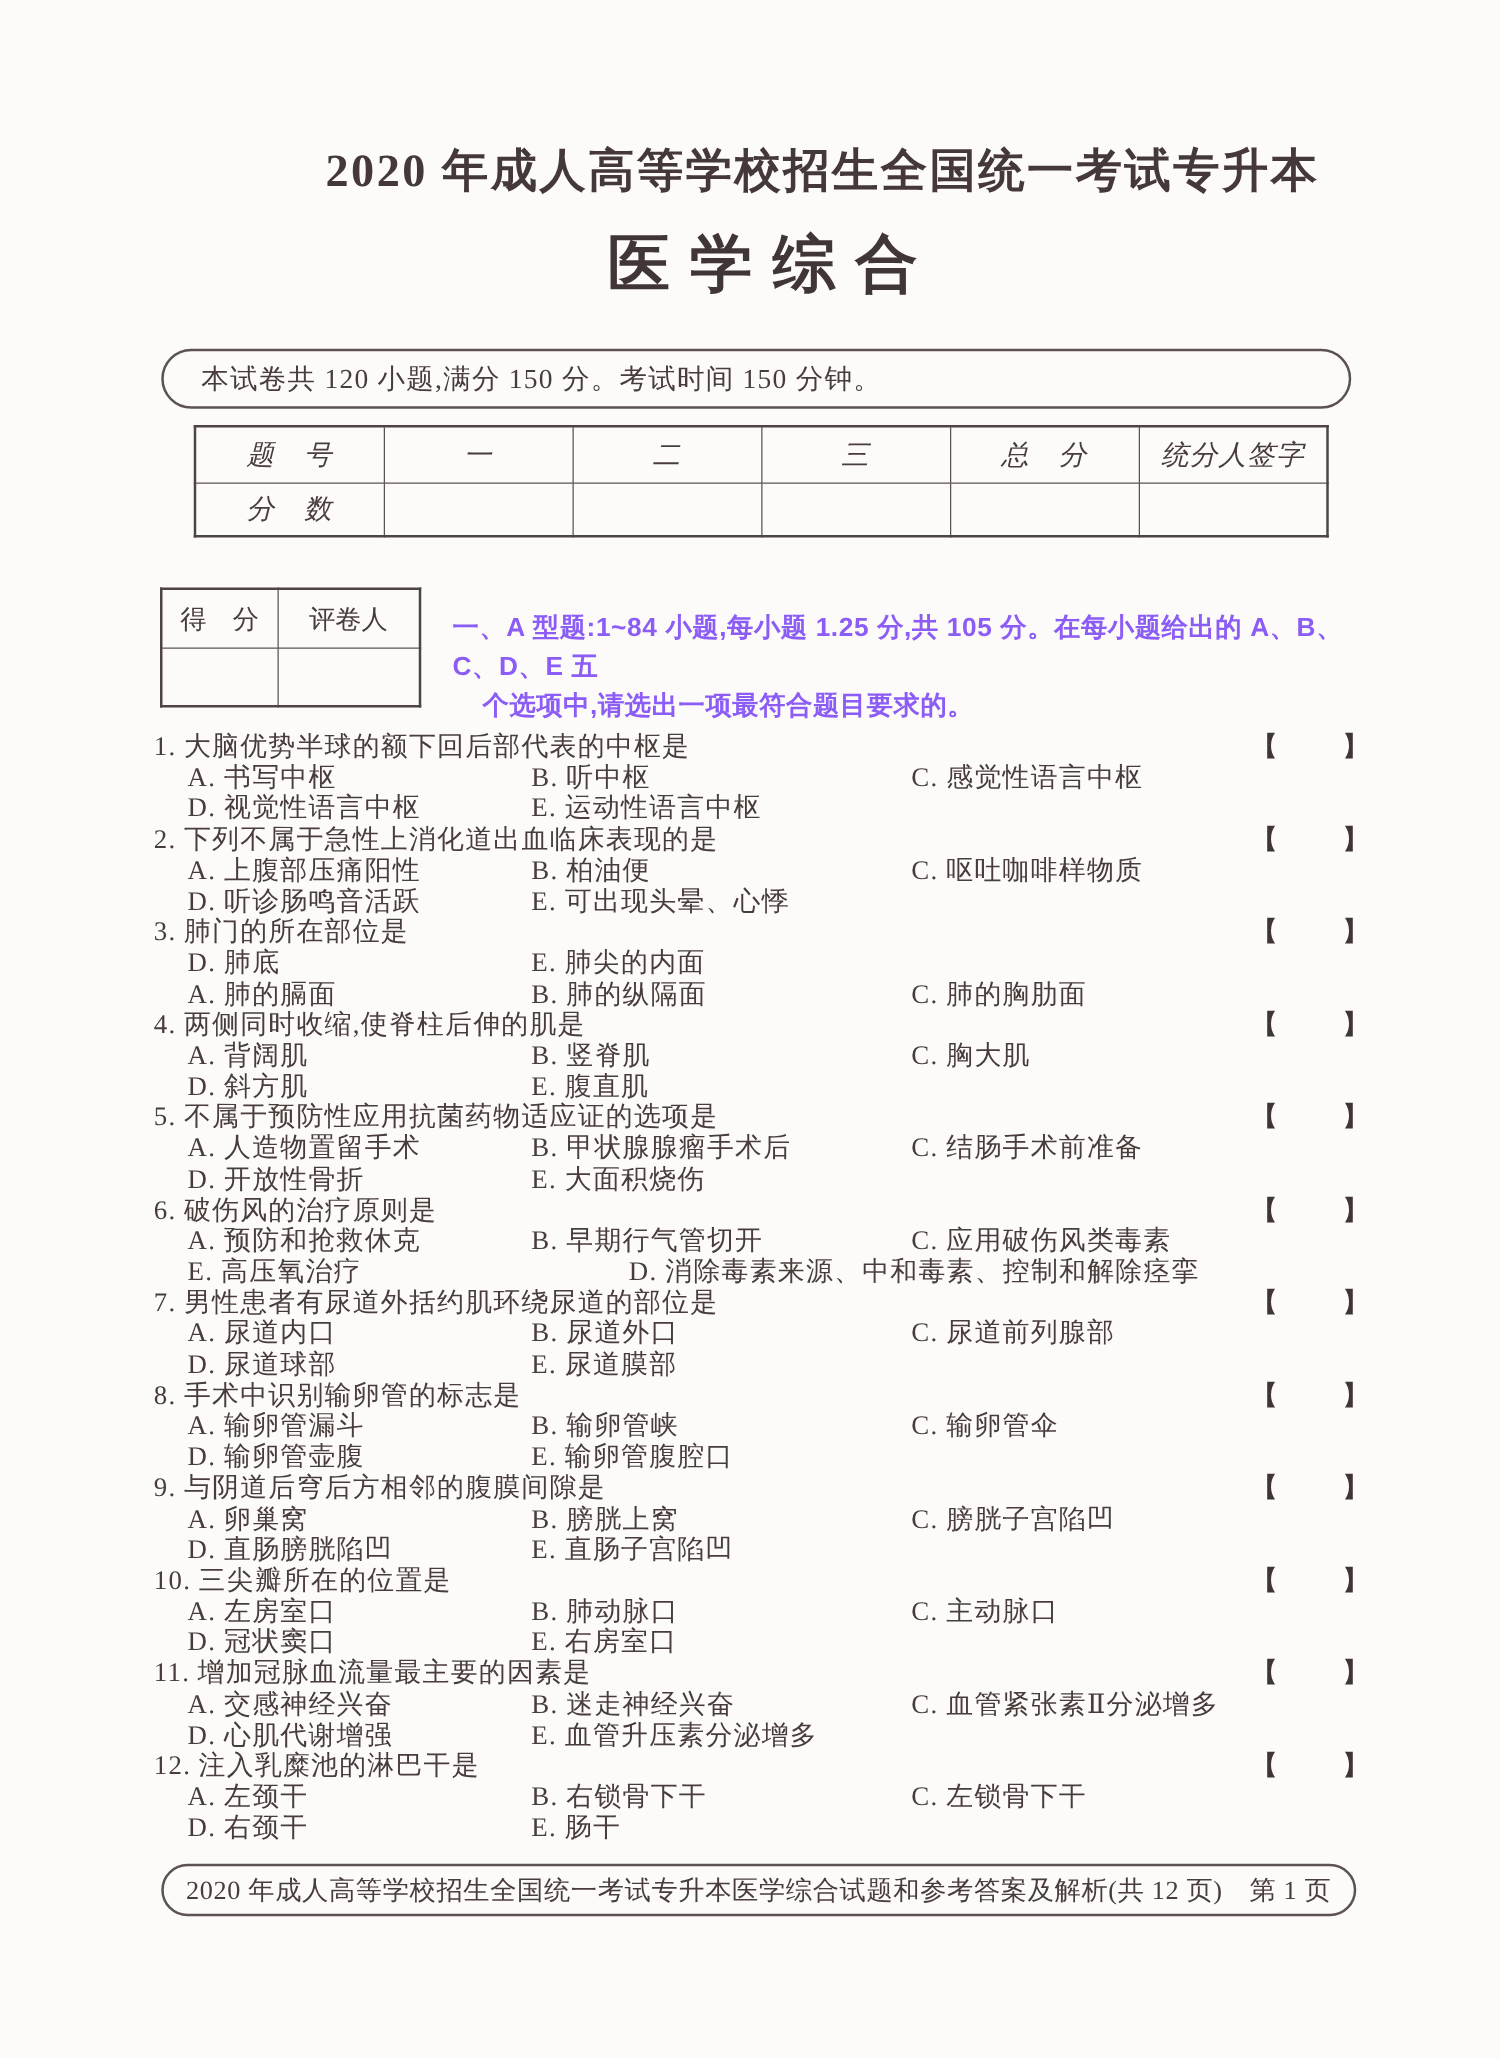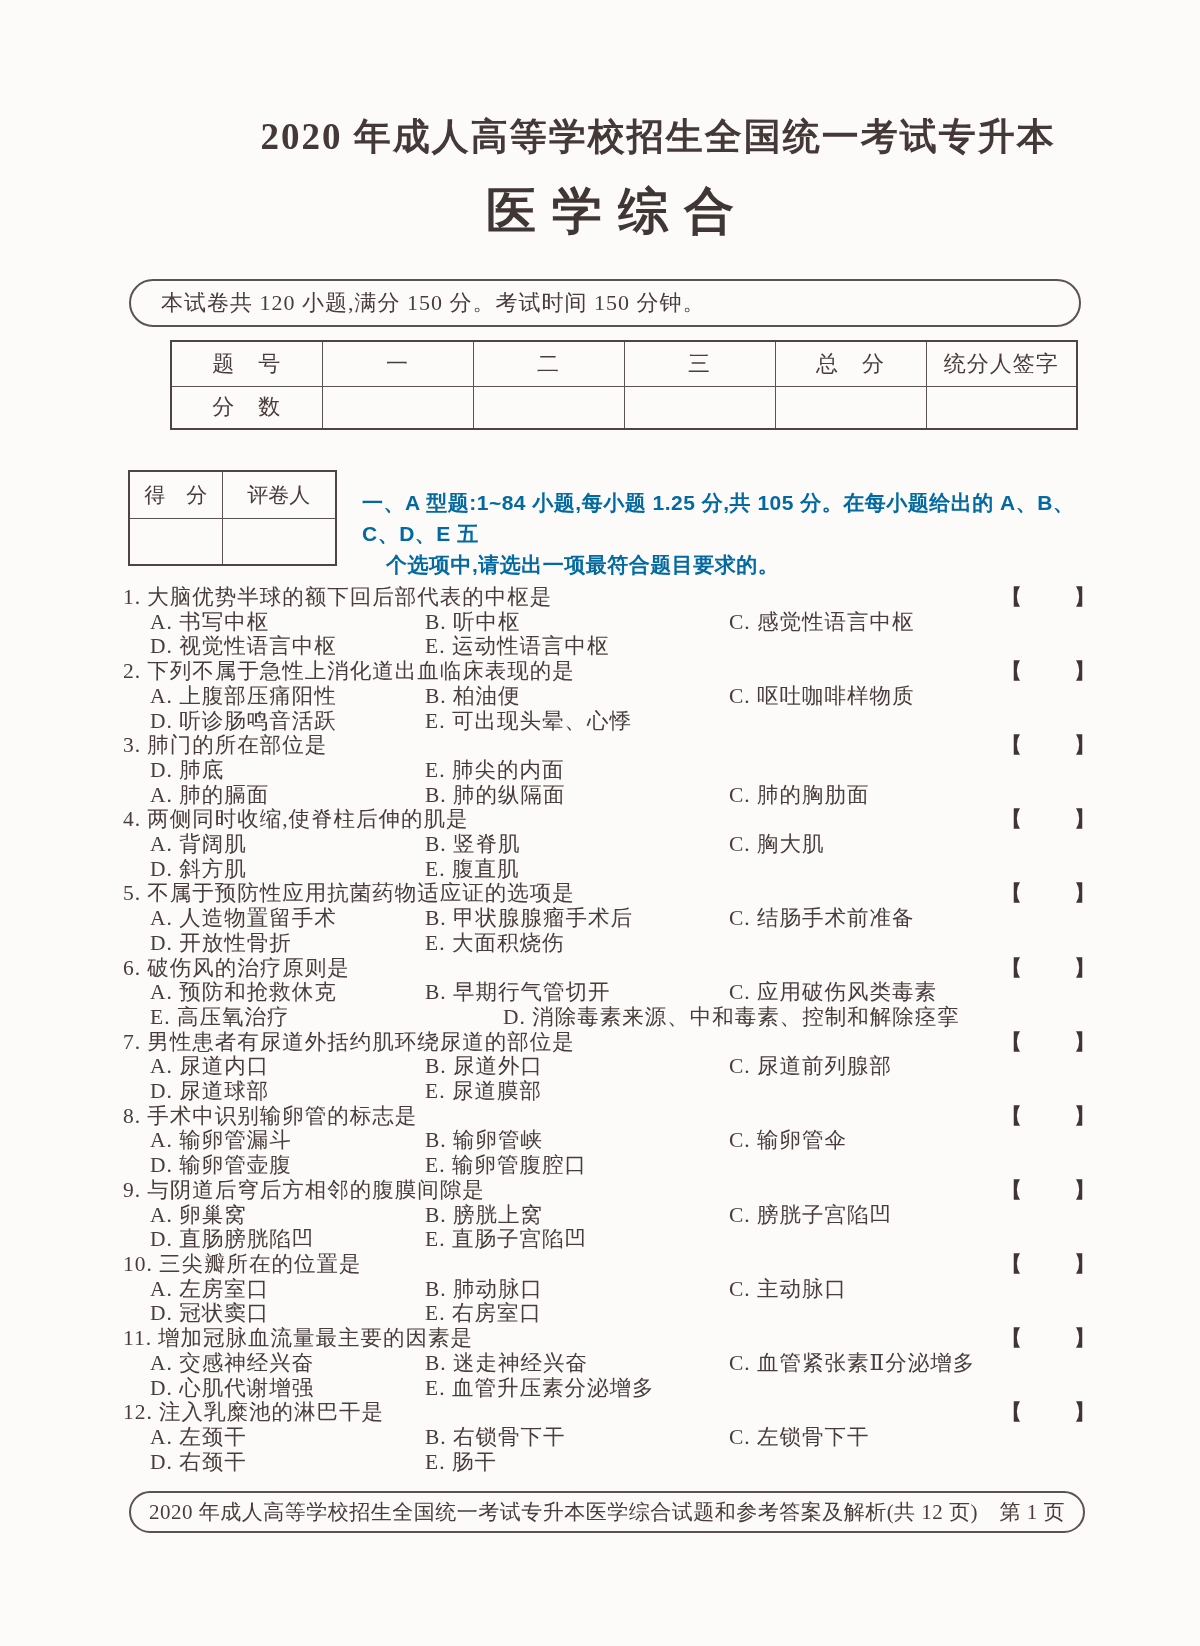--- a/index.html
+++ b/index.html
@@ -31,23 +31,24 @@
   }
   
   .notice-box {
     position: absolute; left: 129px; top: 279px; width: 952px; height: 48px;
     border: 2px solid #5c5250; border-radius: 24px;
     display: flex; align-items: center; padding-left: 30px;
     font-size: 22px; letter-spacing: 1px;
   }
   
   table.score-table {
-    position: absolute; left: 170px; top: 340px;
+    position: absolute; left: 155px; top: 340px;
     border-collapse: collapse; table-layout: fixed;
     width: 908px;
+    font-style: italic;
   }
   table.score-table td {
     border: 1px solid #5c5250;
     text-align: center; vertical-align: middle;
     font-size: 22px; letter-spacing: 1px;
     height: 45px; width: 151px;
   }
   table.score-table { border: 2px solid #4e4543; }
   table.score-table tr.r2 td { height: 43px; }
   
@@ -61,21 +62,21 @@
     text-align: center; vertical-align: middle;
     font-size: 21px; height: 47px;
   }
   table.grader-box td.gc1 { width: 93px; }
   table.grader-box td.gc2 { width: 114px; }
   
   .section-intro {
     position: absolute; left: 362px; top: 487px; width: 720px;
     font-family: "Liberation Sans", "DejaVu Sans", sans-serif;
     font-weight: bold; font-size: 21px; line-height: 31px;
-    color: #0369a1; letter-spacing: 0.5px;
+    color: #8b5cf6; letter-spacing: 0.5px;
   }
   .intro-line2 { padding-left: 24px; }
   
   .questions {
     position: absolute; left: 118px; top: 585px; width: 964px;
     font-size: 21.5px; line-height: 24.7px; letter-spacing: 1px;
   }
   .question { position: relative; }
   .q-stem { position: relative; padding-left: 5px; white-space: nowrap; }
   .q-num { display: inline-block; margin-right: 6px; }

